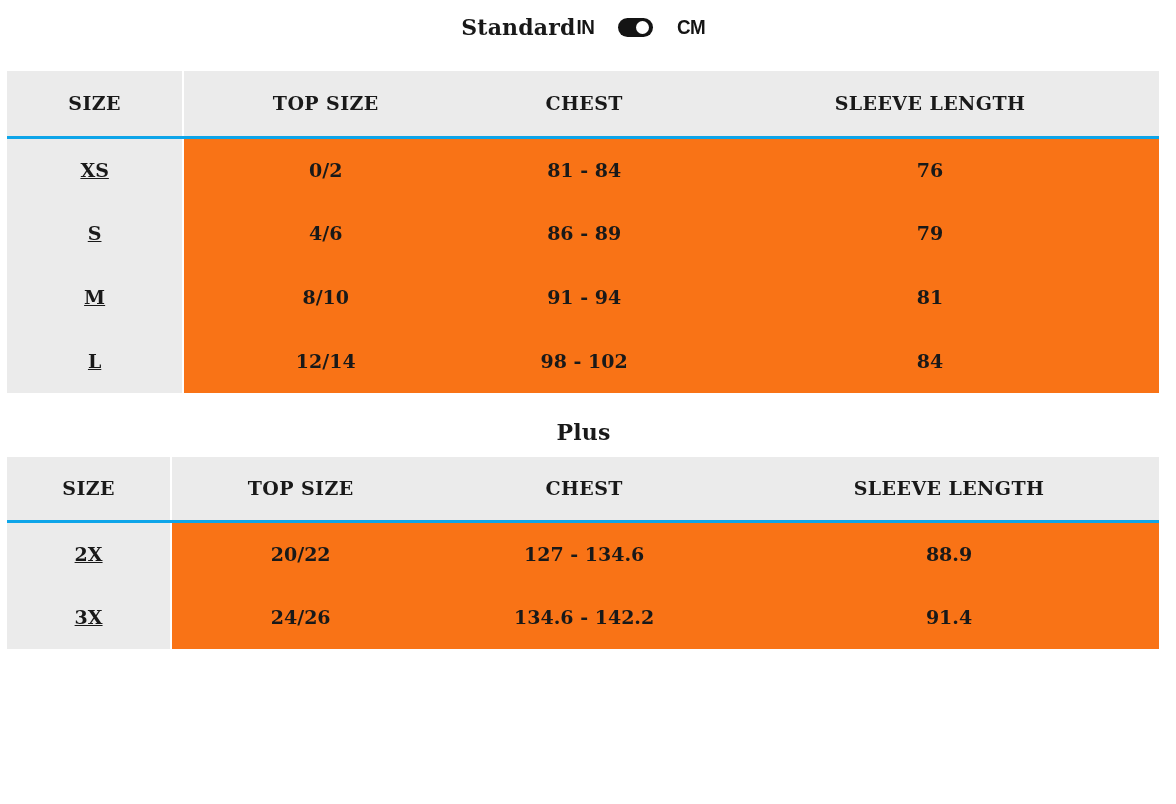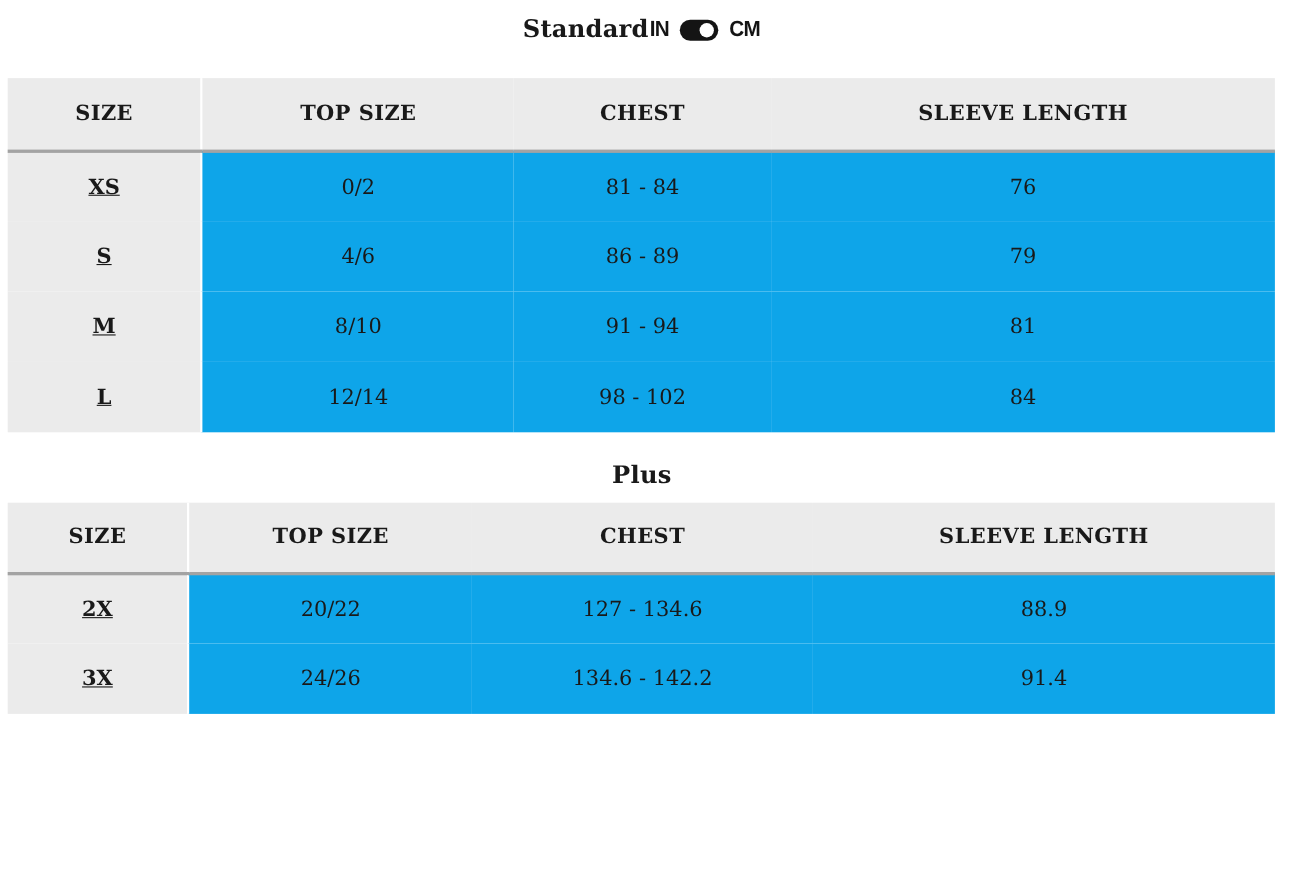--- a/index.html
+++ b/index.html
@@ -17,21 +17,21 @@
     display: flex; justify-content: center; align-items: center;
     height: 26px; margin-bottom: 31px;
   }
   .section-title {
     font-size: 22px; font-weight: 700; letter-spacing: 0.2px; padding-left: 1px;
     line-height: 26px;
   }
   .plus-header { margin-top: 26px; margin-bottom: 12px; }
 
   .unit-toggle {
-    display: flex; align-items: center; gap: 9px;
+    display: flex; align-items: center; gap: 23px;
     font-family: "Liberation Sans", sans-serif;
     font-weight: 700; font-size: 20px; letter-spacing: -0.5px;
     color: #141414;
   }
   .unit-toggle .unit-label { transform: scaleX(0.94); }
   .switch {
     position: relative; width: 35px; height: 19px;
     background: #141414; border: none; border-radius: 10px;
     padding: 0; cursor: pointer; display: inline-block;
   }
@@ -41,30 +41,30 @@
     background: #ffffff;
   }
 
   table.size-table {
     width: 100%; border-collapse: collapse; table-layout: fixed;
   }
   table.size-table th {
     background: #ebebeb;
     font-size: 19px; font-weight: 700; text-align: center;
     letter-spacing: 0.4px;
-    border-bottom: 3px solid #a3a3a3;
+    border-bottom: 3px solid #0ea5e9;
     margin-top: 24px;
   }
   table.t1 th { height: 66px; }
   table.t2 th { height: 64px; }
   table.size-table th:first-child,
   table.size-table td:first-child { border-right: 2px solid #ffffff; }
   table.size-table tbody td {
-    height: 64px; font-size: 19px; font-weight: 400; text-align: center;
-    background: #0ea5e9;
+    height: 64px; font-size: 19px; font-weight: 700; text-align: center;
+    background: #f97316;
   }
   table.size-table tbody td.size-cell {
     background: #ebebeb; font-weight: 700; text-decoration: underline;
   }
 </style>
 </head>
 <body>
 
 <div class="page">
 

